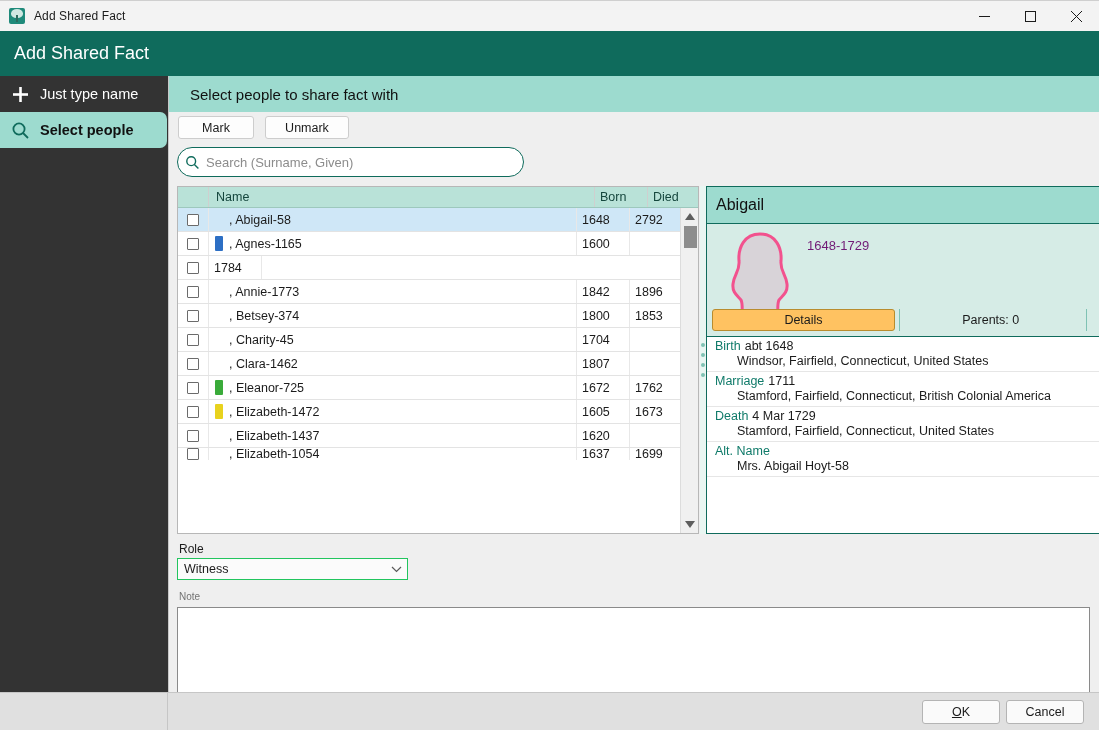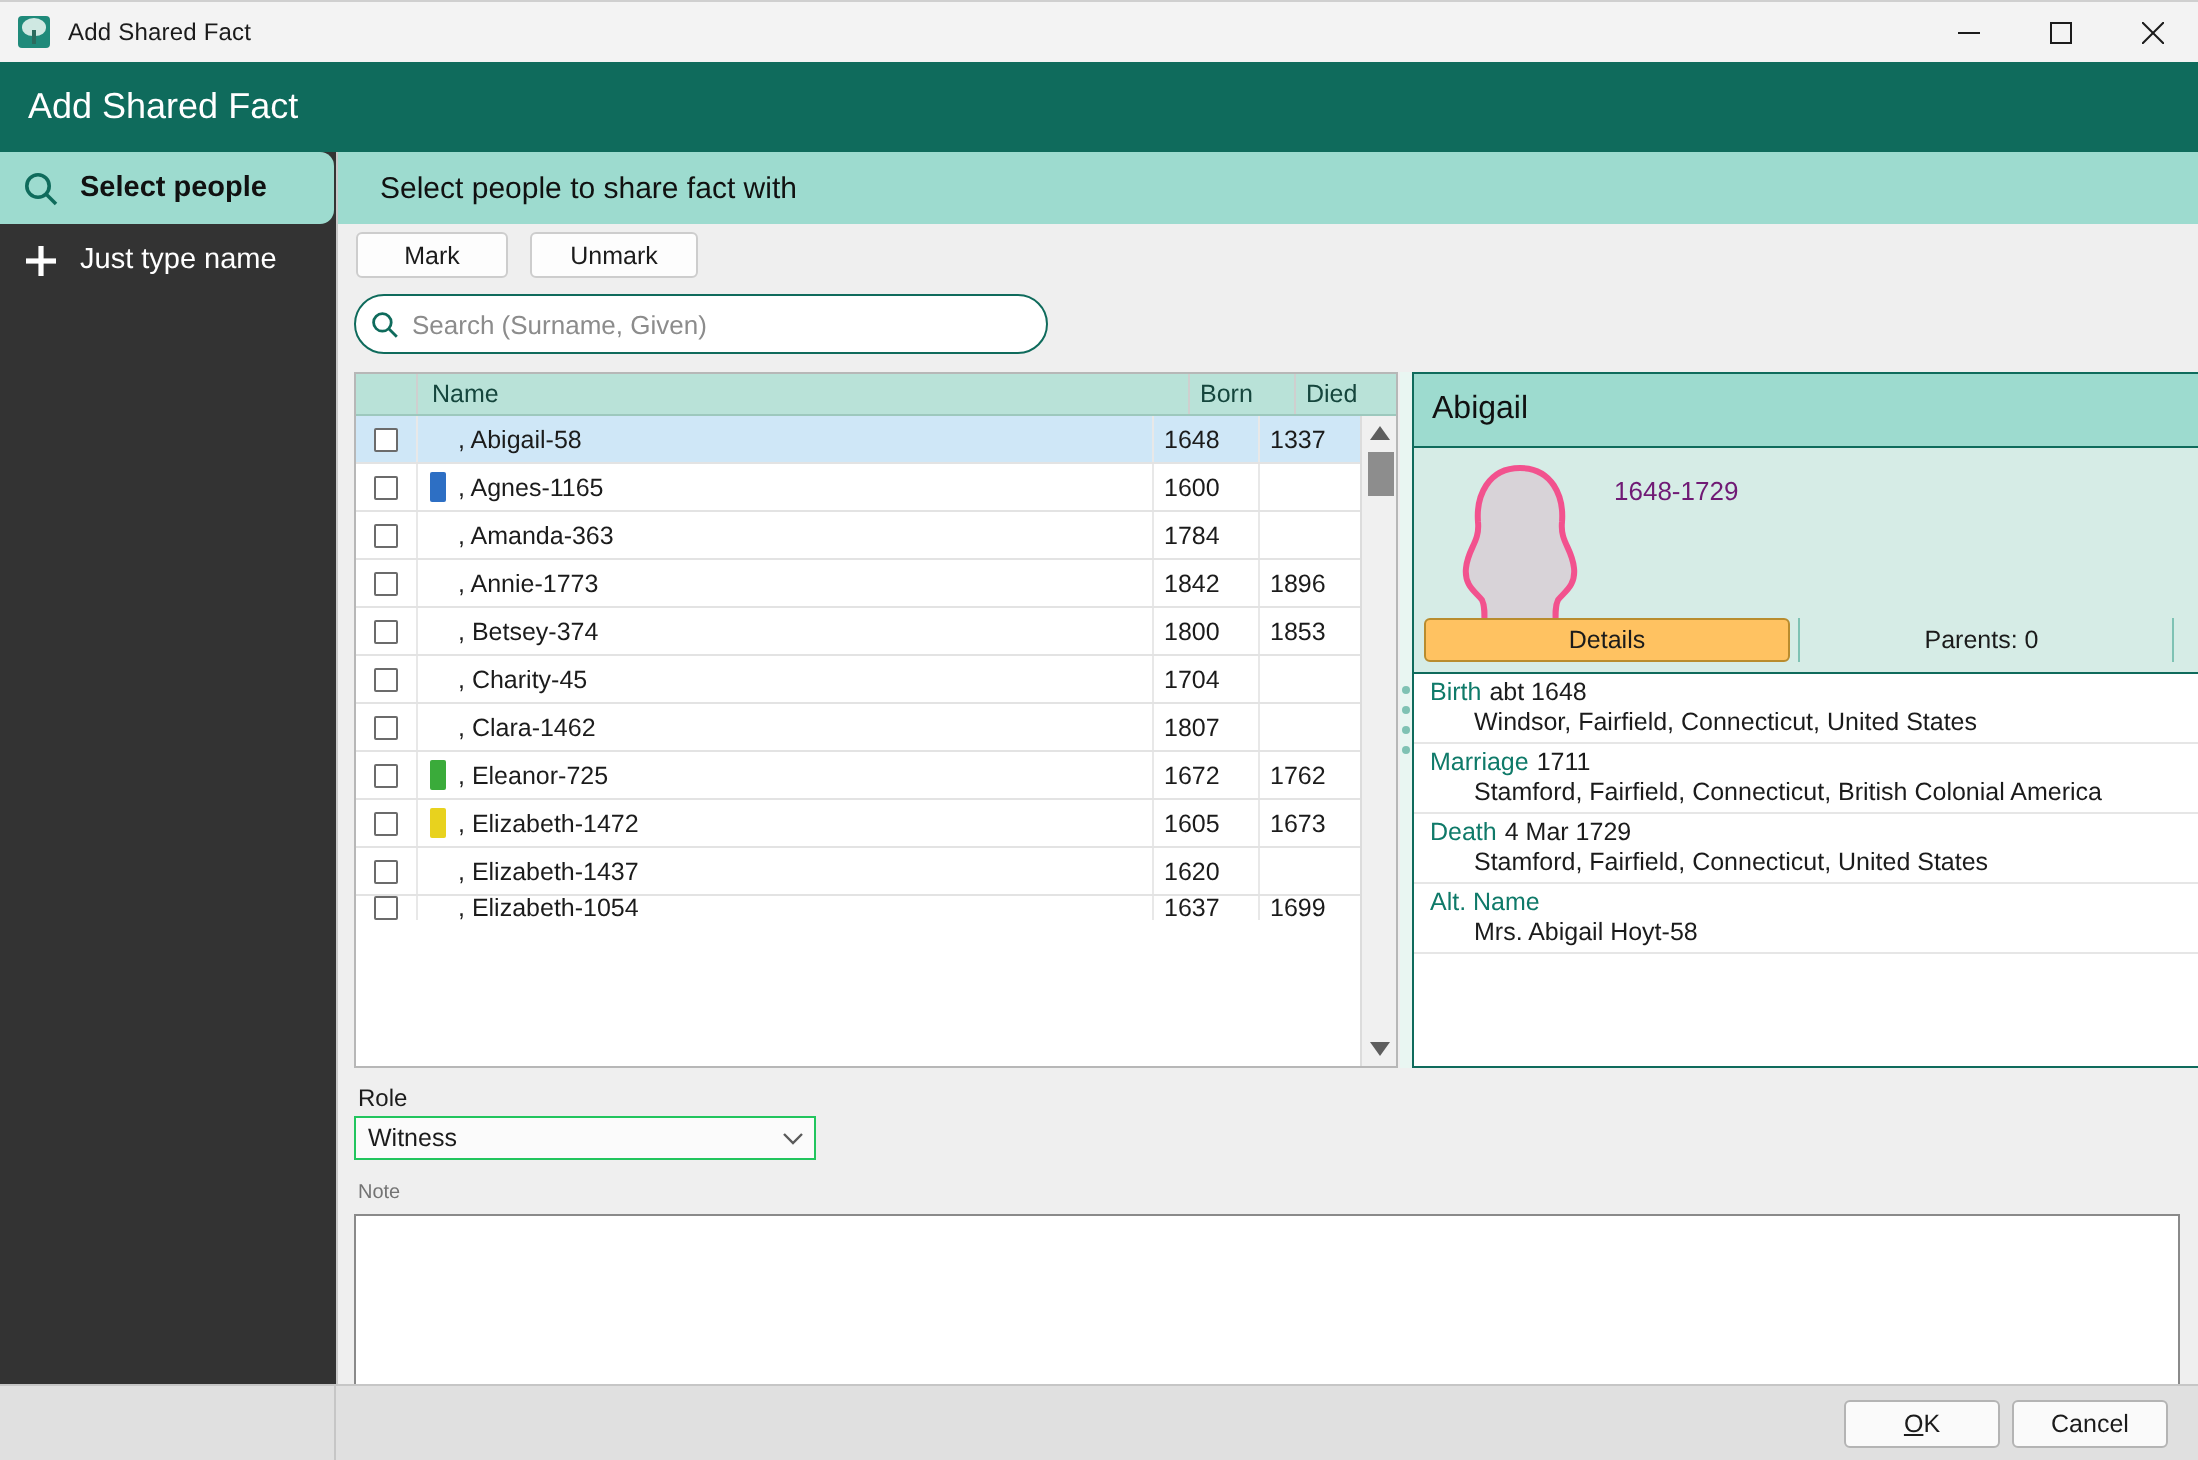--- a/index.html
+++ b/index.html
@@ -280,37 +280,37 @@
           </svg>
       </div>
     </div>
   </div>
 
   <div class="header">
     <div class="header-title">Add Shared Fact</div>
   </div>
 
   <div class="sidebar">
+    <div class="side-item">
+      <span class="side-ico">
+        <svg width="19" height="19" viewBox="0 0 19 19">
+            <line x1="9.5" y1="2" x2="9.5" y2="17" stroke="#ffffff" stroke-width="2.6"></line>
+            <line x1="2" y1="9.5" x2="17" y2="9.5" stroke="#ffffff" stroke-width="2.6"></line>
+          </svg>
+      </span>
+      <span class="side-label">Just type name</span>
+    </div>
     <div class="side-item active">
       <span class="side-ico">
         <svg width="19" height="19" viewBox="0 0 19 19">
             <circle cx="8" cy="8" r="5.6" fill="none" stroke="#0f6b5c" stroke-width="1.8"></circle>
             <line x1="12" y1="12" x2="17" y2="17" stroke="#0f6b5c" stroke-width="1.8"></line>
           </svg>
       </span>
       <span class="side-label">Select people</span>
-    </div>
-    <div class="side-item">
-      <span class="side-ico">
-        <svg width="19" height="19" viewBox="0 0 19 19">
-            <line x1="9.5" y1="2" x2="9.5" y2="17" stroke="#ffffff" stroke-width="2.6"></line>
-            <line x1="2" y1="9.5" x2="17" y2="9.5" stroke="#ffffff" stroke-width="2.6"></line>
-          </svg>
-      </span>
-      <span class="side-label">Just type name</span>
     </div>
   </div>
 
   <div class="main">
 
     <div class="subheader">
       <div class="subheader-title">Select people to share fact with</div>
     </div>
 
     <div class="markbar">
@@ -339,40 +339,36 @@
         <div class="list-rows" id="list-rows">
             <div class="row sel">
               <span class="r-cb">
                 <span class="cbx"></span>
               </span>
               <span class="r-name">
                 <span class="swatch none"></span>
                 <span>, Abigail-58</span>
               </span>
               <span class="r-born">1648</span>
-              <span class="r-died">1337</span>
+              <span class="r-died">2792</span>
             </div>
             <div class="row">
               <span class="r-cb">
                 <span class="cbx"></span>
               </span>
               <span class="r-name">
                 <span class="swatch" style="background:#2d6fc4"></span>
                 <span>, Agnes-1165</span>
               </span>
               <span class="r-born">1600</span>
               <span class="r-died"></span>
             </div>
             <div class="row">
               <span class="r-cb">
                 <span class="cbx"></span>
-              </span>
-              <span class="r-name">
-                <span class="swatch none"></span>
-                <span>, Amanda-363</span>
               </span>
               <span class="r-born">1784</span>
               <span class="r-died"></span>
             </div>
             <div class="row">
               <span class="r-cb">
                 <span class="cbx"></span>
               </span>
               <span class="r-name">
                 <span class="swatch none"></span>

